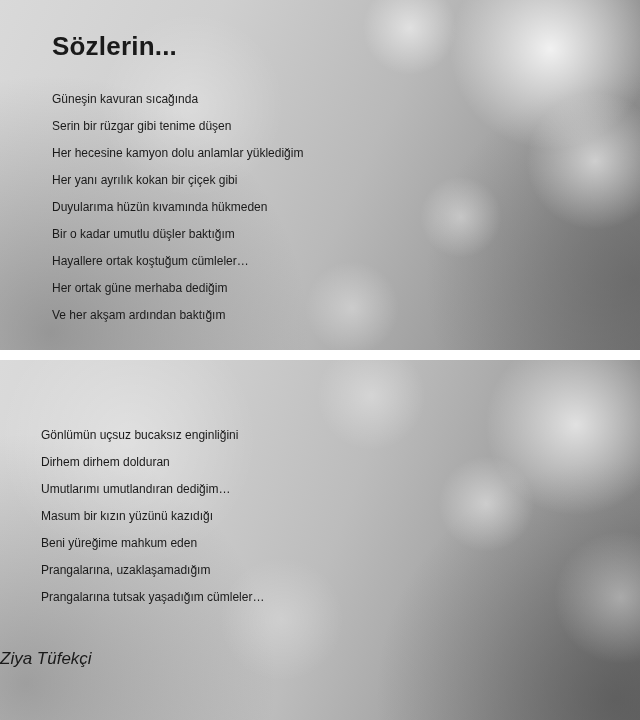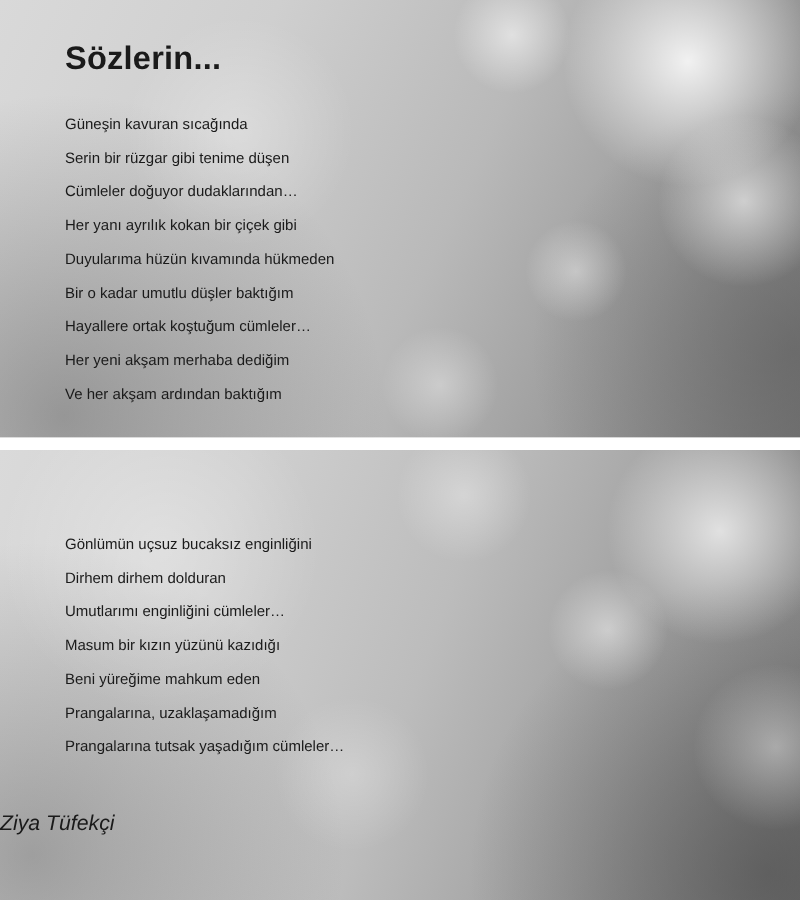--- a/index.html
+++ b/index.html
@@ -83,21 +83,21 @@
     padding: 14px 0 0 52px;
     letter-spacing: 0.2px;
   }
 
   .stanza {
     padding: 0 0 0 52px;
     margin-top: 24px;
   }
 
   .stanza-lower {
-    padding: 0 0 0 52px;
+    padding: 0 0 0 41px;
     margin: 0;
   }
 
   .line {
     font-size: 12px;
     color: #1a1a1a;
     line-height: 27px;
     white-space: pre;
   }
 
@@ -117,41 +117,41 @@
 
 <div class="page">
 
   <section class="panel panel-top">
     <div class="bg"></div>
     <div class="content">
       <h1 class="poem-title">Sözlerin...</h1>
       <div class="stanza">
         <div class="line">Güneşin kavuran sıcağında</div>
         <div class="line">Serin bir rüzgar gibi tenime düşen</div>
-        <div class="line">Cümleler doğuyor dudaklarından…</div>
+        <div class="line">Her hecesine kamyon dolu anlamlar yüklediğim</div>
         <div class="line">Her yanı ayrılık kokan bir çiçek gibi</div>
         <div class="line">Duyularıma hüzün kıvamında hükmeden</div>
         <div class="line">Bir o kadar umutlu düşler baktığım</div>
         <div class="line">Hayallere ortak koştuğum cümleler…</div>
-        <div class="line">Her yeni akşam merhaba dediğim</div>
+        <div class="line">Her ortak güne merhaba dediğim</div>
         <div class="line">Ve her akşam ardından baktığım</div>
       </div>
     </div>
   </section>
 
   <div class="panel-gap"></div>
 
   <section class="panel panel-bottom">
     <div class="bg bg-bottom"></div>
     <div class="content">
       <div class="spacer-before-stanza"></div>
       <div class="stanza-lower">
         <div class="line">Gönlümün uçsuz bucaksız enginliğini</div>
         <div class="line">Dirhem dirhem dolduran</div>
-        <div class="line">Umutlarımı enginliğini cümleler…</div>
+        <div class="line">Umutlarımı umutlandıran dediğim…</div>
         <div class="line">Masum bir kızın yüzünü kazıdığı</div>
         <div class="line">Beni yüreğime mahkum eden</div>
         <div class="line">Prangalarına, uzaklaşamadığım</div>
         <div class="line">Prangalarına tutsak yaşadığım cümleler…</div>
       </div>
       <div class="author">Ziya Tüfekçi</div>
     </div>
   </section>
 
 </div>

